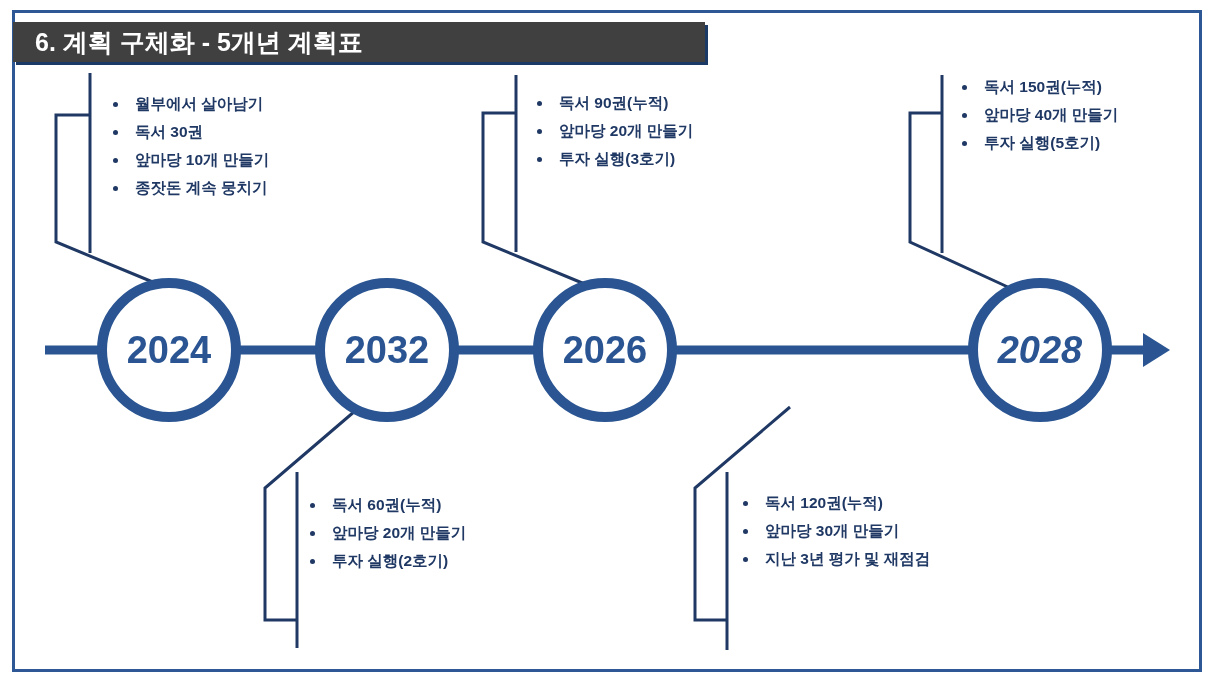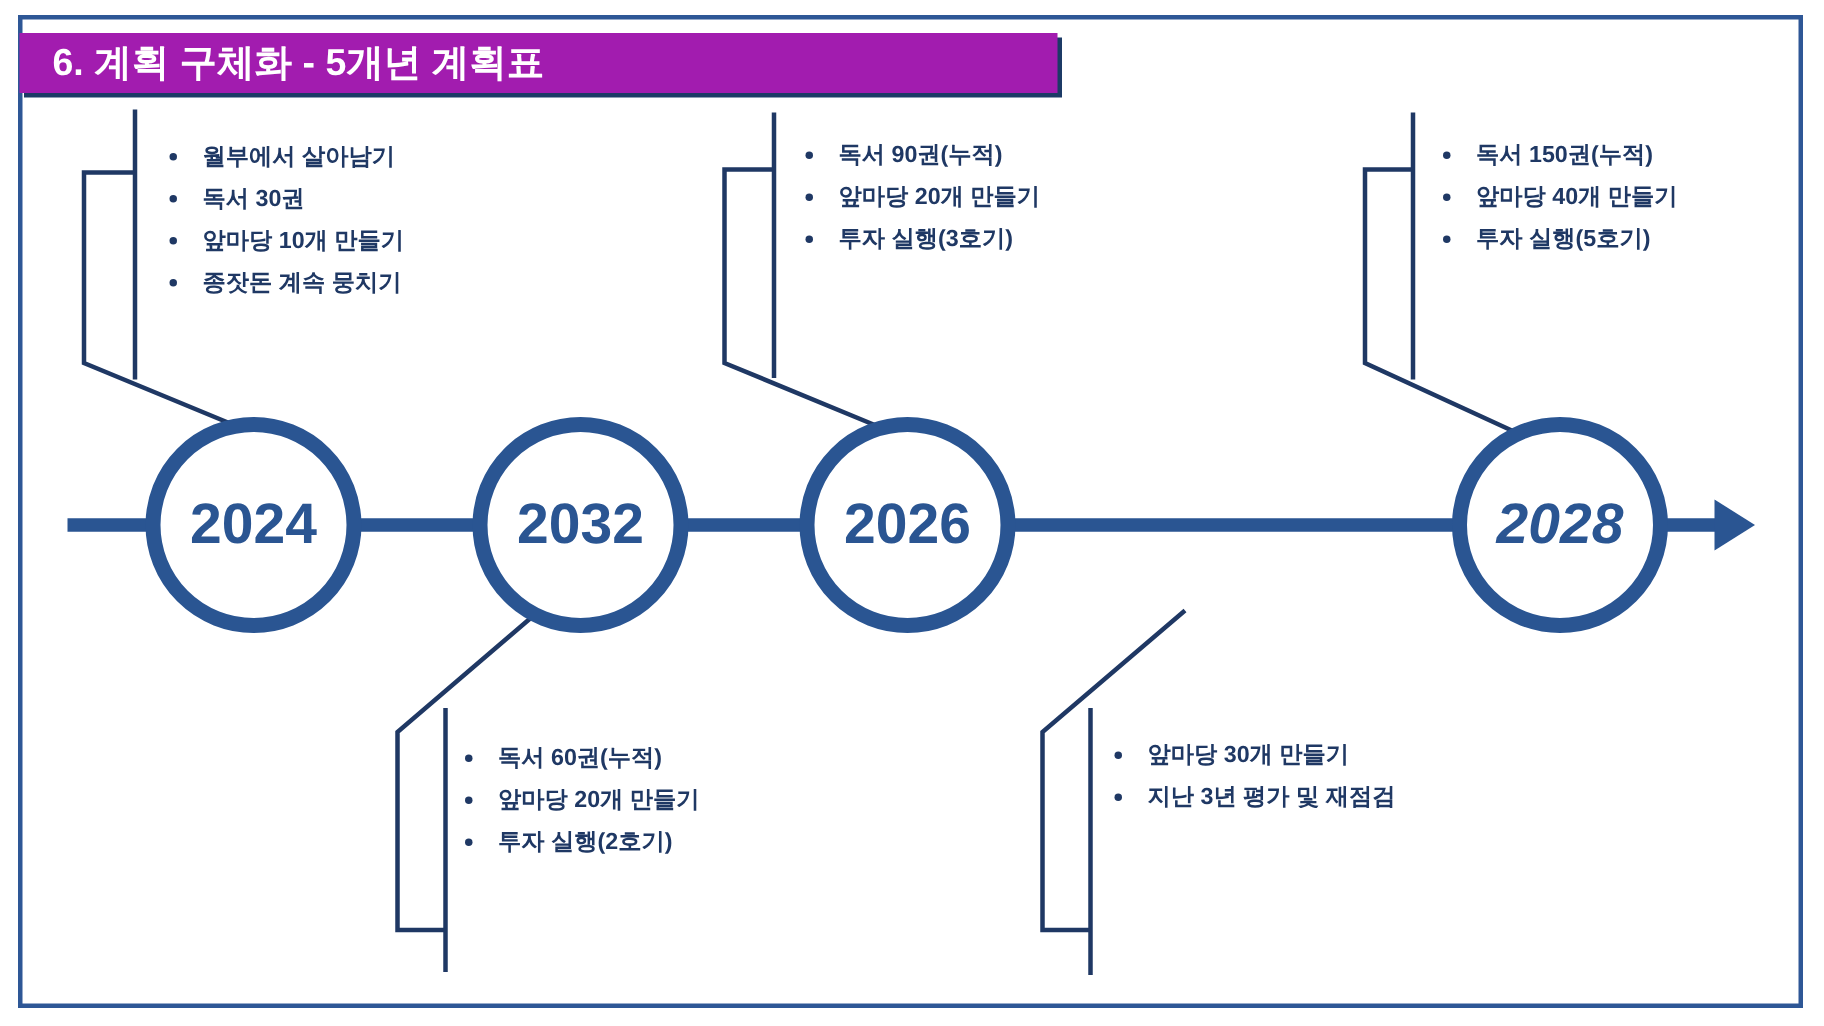--- a/index.html
+++ b/index.html
@@ -16,21 +16,21 @@
   .slide-border {
     position: absolute;
     left: 12px; top: 10px;
     width: 1184px; height: 656px;
     border: 3px solid #2e5796;
   }
   .title-bar {
     position: absolute;
     left: 13px; top: 22px;
     width: 692px; height: 40px;
-    background: #a21caf;
+    background: #404040;
     box-shadow: 3px 3px 0 #1c3a66;
     z-index: 4;
   }
   .title-bar .title-text {
     display: block;
     padding-left: 22px;
     line-height: 40px;
     font-size: 25px;
     font-weight: bold;
     color: #ffffff;
@@ -155,21 +155,21 @@
     <div class="li">
         <span class="dot"></span>
         <span class="li-text">앞마당 20개 만들기</span>
       </div>
     <div class="li">
         <span class="dot"></span>
         <span class="li-text">투자 실행(3호기)</span>
       </div>
   </div>
 
-  <div class="milestone-list" style="left:962px; top:89px;">
+  <div class="milestone-list" style="left:962px; top:73px;">
     <div class="li">
         <span class="dot"></span>
         <span class="li-text">독서 150권(누적)</span>
       </div>
     <div class="li">
         <span class="dot"></span>
         <span class="li-text">앞마당 40개 만들기</span>
       </div>
     <div class="li">
         <span class="dot"></span>
@@ -188,20 +188,24 @@
       </div>
     <div class="li">
         <span class="dot"></span>
         <span class="li-text">투자 실행(2호기)</span>
       </div>
   </div>
 
   <div class="milestone-list" style="left:743px; top:489px;">
     <div class="li">
         <span class="dot"></span>
+        <span class="li-text">독서 120권(누적)</span>
+      </div>
+    <div class="li">
+        <span class="dot"></span>
         <span class="li-text">앞마당 30개 만들기</span>
       </div>
     <div class="li">
         <span class="dot"></span>
         <span class="li-text">지난 3년 평가 및 재점검</span>
       </div>
   </div>
 
 </div>
 

